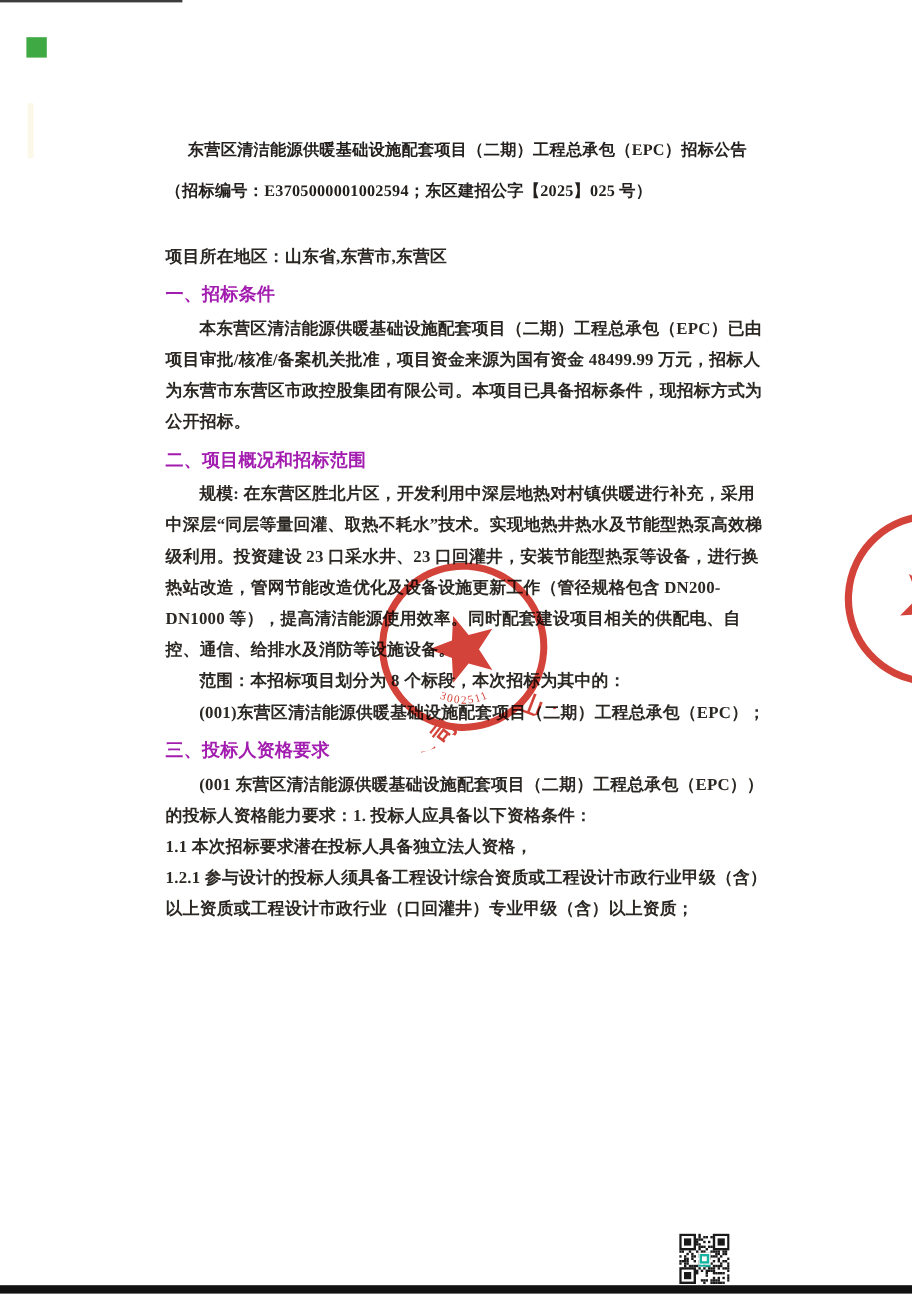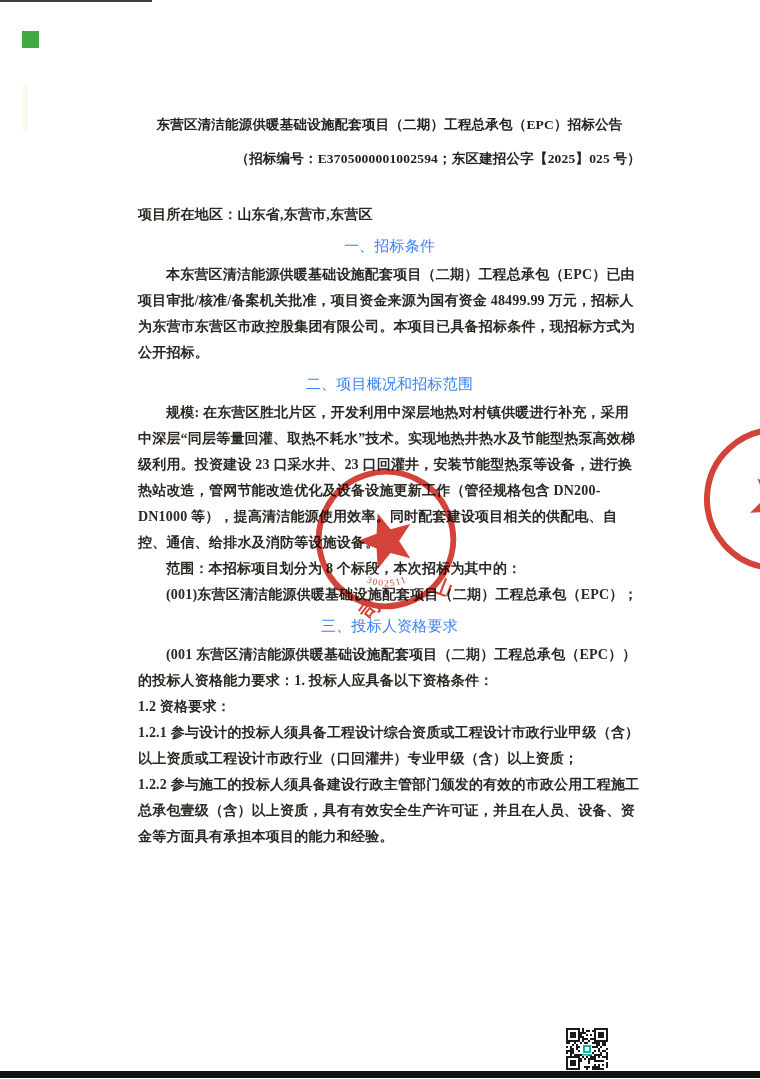--- a/index.html
+++ b/index.html
@@ -14,23 +14,23 @@
   .scan-bar-bottom{position:absolute;left:0;top:1071px;width:760px;height:7px;background:#121212;}
   .cream-streak{position:absolute;left:23px;top:86px;width:5px;height:46px;background:#f8f3d9;opacity:.55;}
   .green-square{position:absolute;left:22px;top:31px;width:17px;height:17px;background:#3fa944;}
 
   .doc{
     position:absolute;left:138px;top:108px;width:503px;
     color:#2b2823;font-size:14px;line-height:26px;
     letter-spacing:.2px;
   }
   .title1{font-weight:700;font-size:13.5px;text-align:center;white-space:nowrap;line-height:34px;color:#221f1c;}
-  .title2{font-weight:700;font-size:13.5px;text-align:right;white-space:nowrap;line-height:34px;color:#221f1c;margin-bottom:26px;}
+  .title2{font-weight:700;font-size:13.5px;text-align:left;white-space:nowrap;line-height:34px;color:#221f1c;margin-bottom:26px;}
   .blk{margin:0;font-weight:bold;}
-  .h{font-weight:400;font-size:15px;margin:5px 0 3px 0;color:#3b82f6;text-align:center;}
+  .h{font-weight:700;font-size:15px;margin:5px 0 3px 0;color:#a21caf;}
   .indent{text-indent:2em;}
 
   .stamp{position:absolute;mix-blend-mode:multiply;opacity:.92;}
   .stamp-main{left:313px;top:466px;width:146px;height:146px;transform:rotate(-18deg);}
   .stamp-edge{left:701px;top:424px;width:150px;height:150px;transform:rotate(-42deg);}
 
   .qr{position:absolute;left:566px;top:1028px;width:42px;height:42px;}
 </style>
 </head>
 <body>
@@ -46,23 +46,22 @@
 
   <p class="blk">项目所在地区：山东省,东营市,东营区</p>
   <p class="blk h">一、招标条件</p>
   <p class="blk indent">本东营区清洁能源供暖基础设施配套项目（二期）工程总承包（EPC）已由项目审批/核准/备案机关批准，项目资金来源为国有资金 48499.99 万元，招标人为东营市东营区市政控股集团有限公司。本项目已具备招标条件，现招标方式为公开招标。</p>
   <p class="blk h">二、项目概况和招标范围</p>
   <p class="blk indent">规模: 在东营区胜北片区，开发利用中深层地热对村镇供暖进行补充，采用中深层“同层等量回灌、取热不耗水”技术。实现地热井热水及节能型热泵高效梯级利用。投资建设 23 口采水井、23 口回灌井，安装节能型热泵等设备，进行换热站改造，管网节能改造优化及设备设施更新工作（管径规格包含 DN200-DN1000 等），提高清洁能源使用效率。同时配套建设项目相关的供配电、自控、通信、给排水及消防等设施设备。</p>
   <p class="blk indent">范围：本招标项目划分为 8 个标段，本次招标为其中的：</p>
   <p class="blk indent">(001)东营区清洁能源供暖基础设施配套项目（二期）工程总承包（EPC）；</p>
   <p class="blk h">三、投标人资格要求</p>
   <p class="blk indent">(001 东营区清洁能源供暖基础设施配套项目（二期）工程总承包（EPC））的投标人资格能力要求：1. 投标人应具备以下资格条件：</p>
-  <p class="blk">1.2 资格要求：</p>
+  <p class="blk">1.1 本次招标要求潜在投标人具备独立法人资格，</p>
   <p class="blk">1.2.1 参与设计的投标人须具备工程设计综合资质或工程设计市政行业甲级（含）以上资质或工程设计市政行业（口回灌井）专业甲级（含）以上资质；</p>
-  <p class="blk">1.2.2 参与施工的投标人须具备建设行政主管部门颁发的有效的市政公用工程施工总承包壹级（含）以上资质，具有有效安全生产许可证，并且在人员、设备、资金等方面具有承担本项目的能力和经验。</p>
 </div>
 
 <svg class="stamp stamp-main" viewBox="0 0 200 200">
   <circle cx="100" cy="100" r="92" fill="none" stroke="#cf3329" stroke-width="8"></circle>
   <defs>
     <path id="arcTop" d="M 100 178 A 78 78 0 1 1 99.9 178"></path>
     <path id="arcBottom" d="M 42 128 A 64 64 0 0 0 158 128"></path>
   </defs>
   <text fill="#cf3329" font-size="27" font-weight="700" letter-spacing="3">
     <textPath href="#arcTop" startOffset="38">山东云扬工程项目管理有限公司</textPath>

